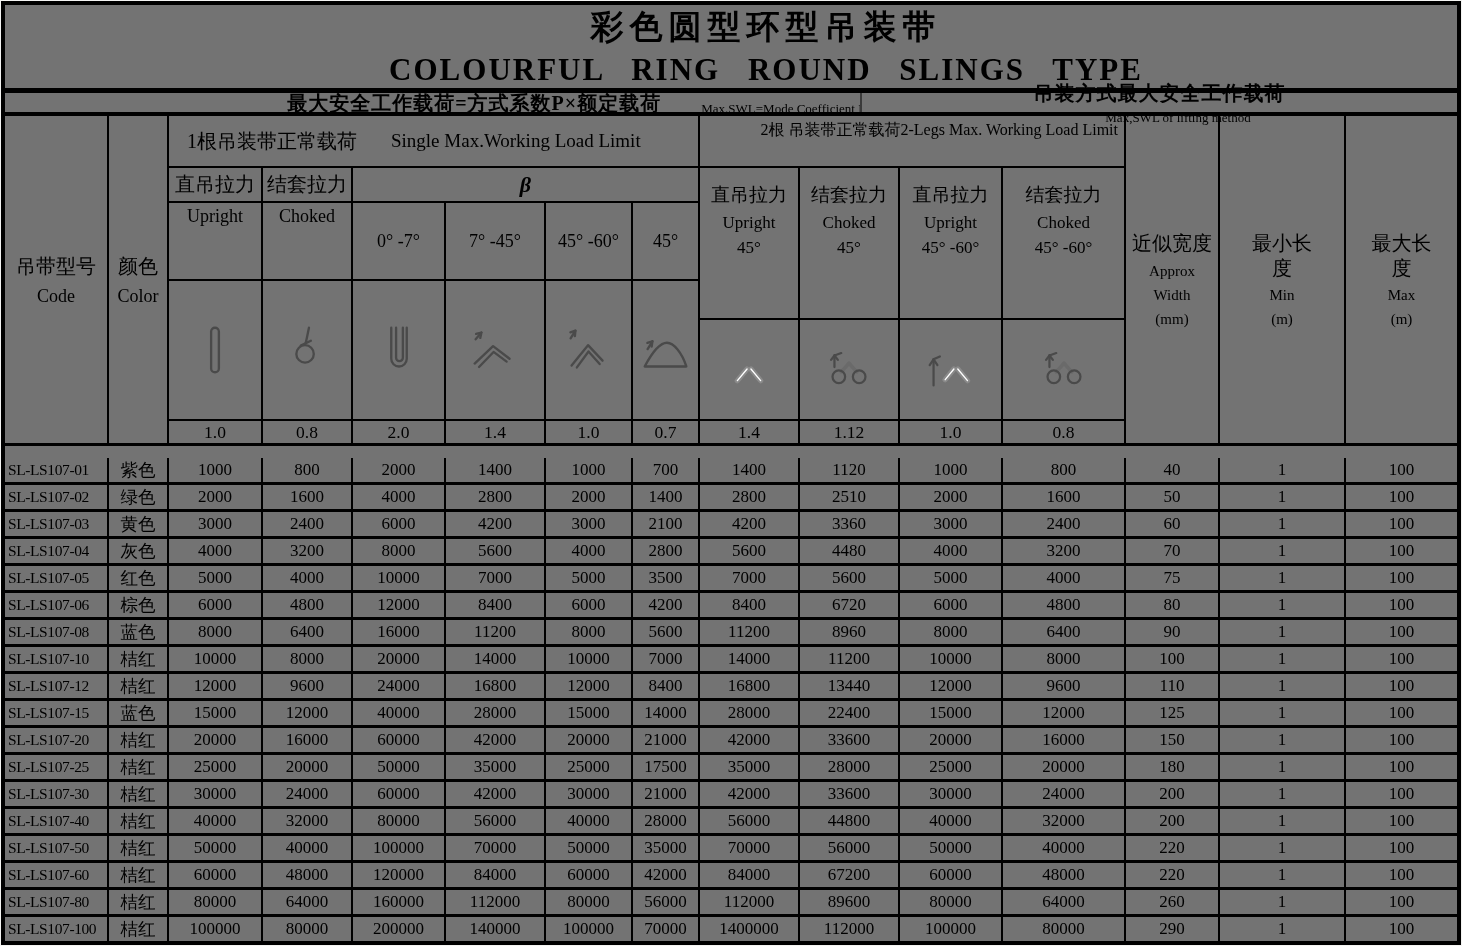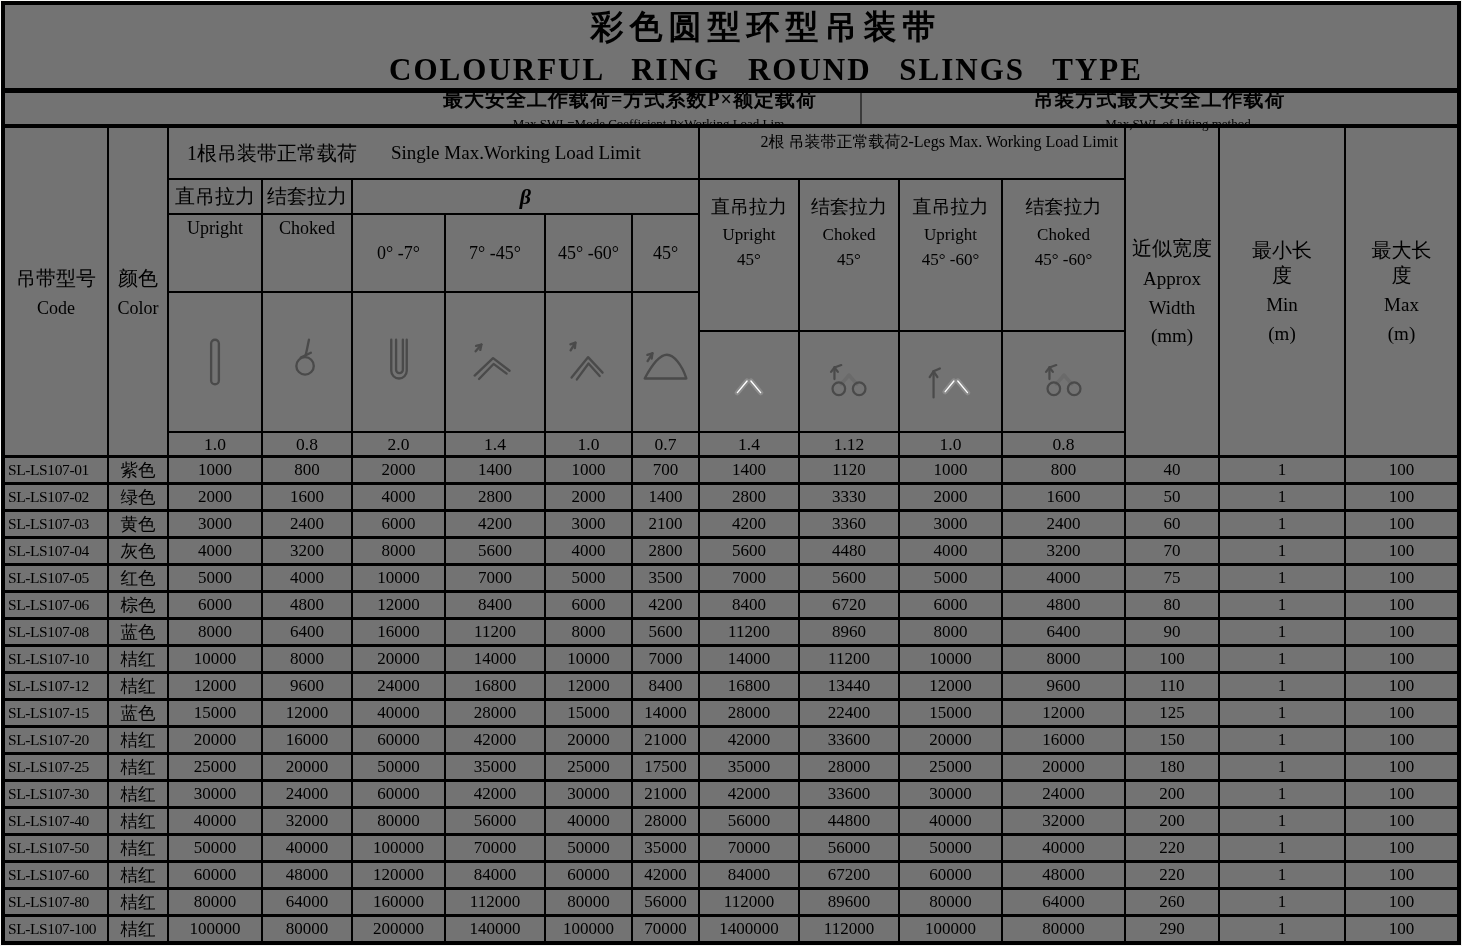--- a/index.html
+++ b/index.html
@@ -10,42 +10,42 @@
     width:1460px;height:944px;margin:1px;border:4px solid #000;background:#737373;
     display:flex;flex-direction:column;overflow:hidden;
   }
   
   .title-block{height:94px;border-bottom:5px solid #000;display:flex;flex-direction:column;align-items:center;justify-content:center;padding-left:70px;}
   .t-zh{font-size:33px;font-weight:700;letter-spacing:6px;}
   .t-en{font-size:31px;font-weight:700;letter-spacing:2px;word-spacing:18px;margin-top:2px;}
   
   .formula-row{height:56px;border-bottom:4px solid #000;position:relative;}
   .f-left{position:absolute;left:0;top:0;bottom:0;width:855px;overflow:hidden;}
-  .f-inner{position:absolute;left:625px;top:50%;transform:translate(-50%,-50%);display:flex;flex-direction:column;align-items:center;gap:3px;white-space:nowrap;}
+  .f-inner{position:absolute;left:625px;top:50%;transform:translate(-50%,-50%);display:flex;flex-direction:row;align-items:flex-end;gap:3px;white-space:nowrap;}
   .f-div{position:absolute;left:855px;top:0;bottom:0;width:2px;background:#3a3a3a;}
   .f-right{position:absolute;left:857px;right:0;top:0;bottom:0;display:flex;flex-direction:column;align-items:center;justify-content:center;gap:3px;white-space:nowrap;}
   .fz{font-size:20px;font-weight:700;letter-spacing:1px;}
   .fe{font-size:13px;margin-left:37px;}
   
   .hg{display:grid;grid-template-columns:var(--cols);grid-template-rows:52px 35px 78px 39px 101px 22px;border-bottom:3px solid #000;}
   .hc{border-right:2px solid #000;display:flex;flex-direction:column;align-items:center;justify-content:center;text-align:center;overflow:hidden;}
   .bb{border-bottom:2px solid #000;}
   .h-code{grid-area:1/1/7/2;font-size:20px;gap:6px;}
   .h-color{grid-area:1/2/7/3;font-size:20px;gap:6px;}
   .h-en{font-size:18px;letter-spacing:0;}
   .h-g1{grid-area:1/3/2/9;flex-direction:row;justify-content:flex-start;padding-left:18px;gap:34px;}
   .h-g1 .gz{font-size:20px;}
   .h-g1 .ge{font-size:19px;}
   .h-g2{grid-area:1/9/2/13;display:block;text-align:right;font-size:16px;line-height:1.35;padding:3px 6px 0 4px;}
   .h-width{grid-area:1/13/7/14;gap:5px;}
   .h-min{grid-area:1/14/7/15;gap:5px;}
   .h-max{grid-area:1/15/7/16;border-right:none;gap:5px;}
   .wz{font-size:20px;}
   .wz.wrap{width:68px;line-height:1.25;}
-  .we{font-size:19px;line-height:1.25;}
+  .we{font-size:15px;line-height:1.25;}
   .h-up1{grid-area:2/3/3/4;font-size:20px;}
   .h-ch1{grid-area:2/4/3/5;font-size:20px;}
   .h-beta{grid-area:2/5/3/9;font-size:22px;font-weight:700;font-style:italic;}
   .h-upe{grid-area:3/3/4/4;justify-content:flex-start;padding-top:3px;font-size:18px;}
   .h-che{grid-area:3/4/4/5;justify-content:flex-start;padding-top:3px;font-size:18px;}
   .h-a1{grid-area:3/5/4/6;}  .h-a2{grid-area:3/6/4/7;}
   .h-a3{grid-area:3/7/4/8;}  .h-a4{grid-area:3/8/4/9;}
   .ang{font-size:18px;}
   .h-2l1{grid-area:2/9/5/10;}  .h-2l2{grid-area:2/10/5/11;}
   .h-2l3{grid-area:2/11/5/12;} .h-2l4{grid-area:2/12/5/13;}
@@ -55,21 +55,21 @@
   .i1{grid-area:4/3/6/4;} .i2{grid-area:4/4/6/5;} .i3{grid-area:4/5/6/6;}
   .i4{grid-area:4/6/6/7;} .i5{grid-area:4/7/6/8;} .i6{grid-area:4/8/6/9;}
   .i7{grid-area:5/9/6/10;} .i8{grid-area:5/10/6/11;}
   .i9{grid-area:5/11/6/12;} .i10{grid-area:5/12/6/13;}
   .k{border-right:2px solid #000;display:flex;align-items:center;justify-content:center;font-size:17.5px;}
   .k1{grid-area:6/3/7/4;} .k2{grid-area:6/4/7/5;} .k3{grid-area:6/5/7/6;}
   .k4{grid-area:6/6/7/7;} .k5{grid-area:6/7/7/8;} .k6{grid-area:6/8/7/9;}
   .k7{grid-area:6/9/7/10;} .k8{grid-area:6/10/7/11;}
   .k9{grid-area:6/11/7/12;} .k10{grid-area:6/12/7/13;}
   
-  .tbody{flex:1;display:flex;flex-direction:column;}
+  .tbody{flex:1;display:flex;flex-direction:column;margin-top:12px;}
   .trow{flex:1;display:grid;grid-template-columns:var(--cols);}
   .td{border-right:2px solid #000;border-bottom:3px solid #000;display:flex;align-items:center;justify-content:center;font-size:17px;overflow:hidden;}
   .td.c15,.hc.h-max{border-right:none;}
   .trow:last-child .td{border-bottom:none;}
   .td.c1{justify-content:flex-start;padding-left:3px;font-size:15.5px;letter-spacing:-0.4px;}
   .td.c2{font-size:17.5px;}
   svg{display:block;}
 </style>
 </head>
 <body>
@@ -276,21 +276,21 @@
       <div class="trow">
         <div class="td c1">SL-LS107-02</div>
         <div class="td c2">绿色</div>
         <div class="td c3">2000</div>
         <div class="td c4">1600</div>
         <div class="td c5">4000</div>
         <div class="td c6">2800</div>
         <div class="td c7">2000</div>
         <div class="td c8">1400</div>
         <div class="td c9">2800</div>
-        <div class="td c10">3330</div>
+        <div class="td c10">2510</div>
         <div class="td c11">2000</div>
         <div class="td c12">1600</div>
         <div class="td c13">50</div>
         <div class="td c14">1</div>
         <div class="td c15">100</div>
       </div>
       <div class="trow">
         <div class="td c1">SL-LS107-03</div>
         <div class="td c2">黄色</div>
         <div class="td c3">3000</div>

